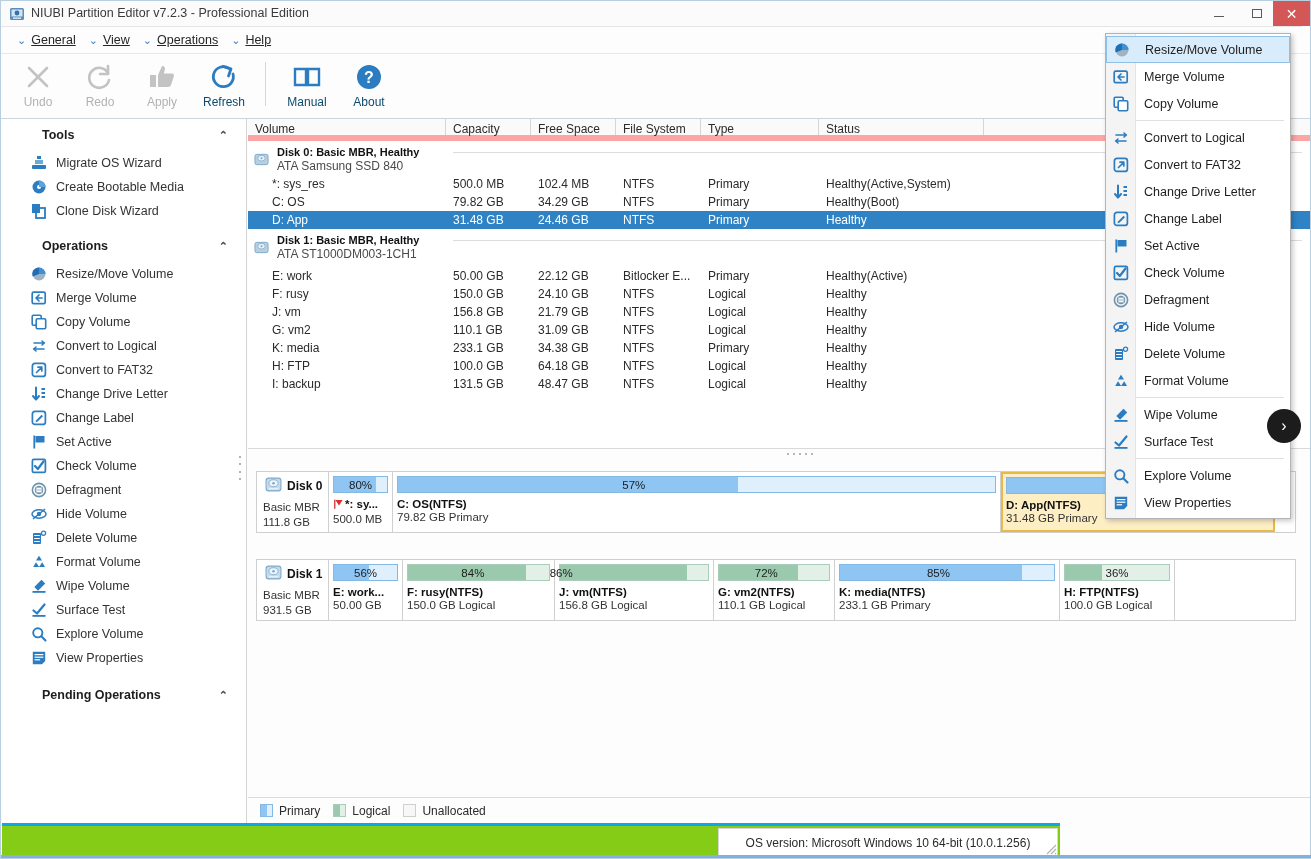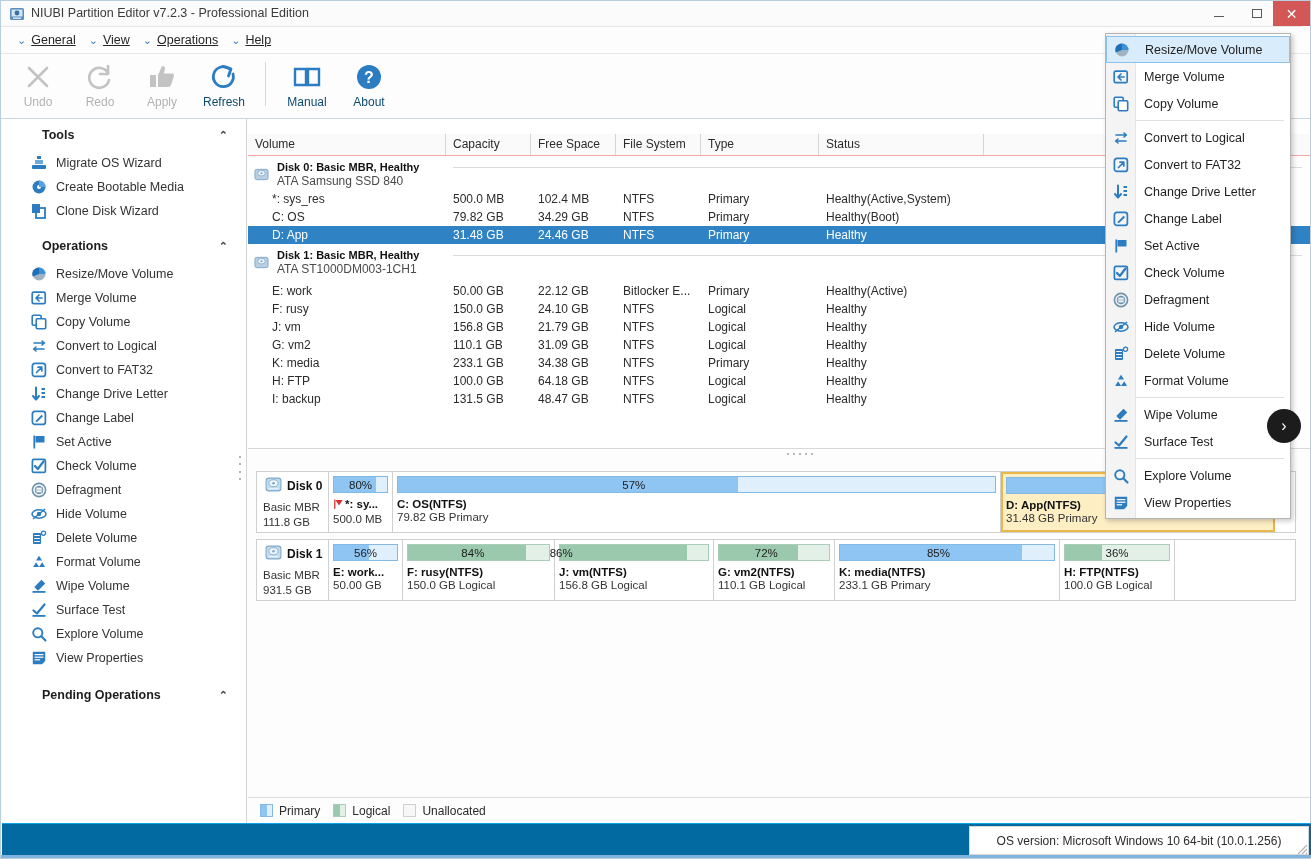--- a/index.html
+++ b/index.html
@@ -61,21 +61,21 @@
 
   
   .vsplit{ position:absolute; left:238px; top:455px; width:4px; height:24px;
     display:flex; flex-direction:column; justify-content:space-between; }
   .vsplit i{ display:block; width:2px; height:2px; background:#9a9a9a; border-radius:50%;}
 
   
   .vtable{ position:absolute; left:247px; top:118px; width:1062px; height:330px;
      background:#fff; border-bottom:1px solid #d9d9d9; overflow:hidden; }
   .vt-head{ display:flex; height:22px; background:#fafafa;
-     border-bottom:1px solid #fca5a5;margin-top:15px; }
+     border-bottom:6px solid #fca5a5; }
   .vt-head div{ border-right:1px solid #d6d6d6; padding:3px 0 0 7px;
      font-size:12px; color:#2b2b2b; }
   .vt-row{ display:flex; height:18px; align-items:center; font-size:12px; color:#2b2b2b;}
   .vt-row.sel{ background:#2f83c5; color:#fff; }
   .vt-row div{ padding-left:7px; overflow:hidden; white-space:nowrap; }
   .c-vol{ width:198px; } .c-cap{ width:85px; } .c-free{ width:85px; }
   .c-fs{ width:85px; } .c-type{ width:118px; } .c-status{ width:165px; }
   .disk-head{ height:34px; padding:2px 0 0 4px; display:flex; align-items:center;
      gap:7px; position:relative; }
   .disk-head .dh-txt b{ font-size:11px; color:#111; }
@@ -110,22 +110,22 @@
   .flagbox{ display:inline-block; vertical-align:-2px; margin-right:1px; }
 
   
   .legend{ position:absolute; left:247px; top:796px; width:1062px; height:26px;
      border-top:1px solid #dcdcdc; display:flex; align-items:center; padding-left:12px; gap:13px;}
   .lg{ display:flex; align-items:center; gap:6px; font-size:12px; color:#2b2b2b; }
   .swatch{ width:13px; height:13px; border:1px solid; display:flex; }
   .swatch i{ display:block; height:100%; }
 
   
-  .statusbar{ position:absolute; left:1px; bottom:1px; width:1309px; height:34px;
-     background:#0369a1; border-top:1px solid #0ea5e9; }
+  .statusbar{ position:absolute; left:1px; bottom:1px; width:1058px; height:34px;
+     background:#84cc16; border-top:3px solid #0ea5e9; }
   .sb-box{ position:absolute; right:2px; top:2px; width:340px; height:29px;
      border:1px solid #d8d8d8; background:#fff; display:flex; align-items:center;
      justify-content:center; font-size:12px; color:#2b2b2b; }
   .grip{ position:absolute; right:3px; bottom:2px; width:12px; height:12px; }
 
   
   .ctxmenu{ position:absolute; left:1104px; top:32px; width:186px;
      background:#fff; border:1px solid #b4b4b4; box-shadow:2px 2px 5px rgba(0,0,0,.22);
      padding:2px 0; z-index:40; }
   .ctxmenu .gutter{ position:absolute; left:0; top:0; bottom:0; width:30px;
@@ -650,21 +650,21 @@
       <div class="part selp" style="width:274px">
         <div class="bar primary">
           <i class="fill" style="width:69%"></i>
           <span></span>
         </div>
         <div class="pname">D: App(NTFS)</div>
         <div class="psize">31.48 GB Primary</div>
       </div>
     </div>
 
-    <div class="dm-row" style="top:76px; width:1040px;">
+    <div class="dm-row" style="top:96px; width:1040px;">
       <div class="dm-label">
         <div class="ttl">
           <span>
             <svg width="17" height="17" viewBox="0 0 16 16">
                 <rect x="1" y="2" width="14" height="12" rx="2.5" fill="#c5dced" stroke="#7ea8c9"></rect>
                 <ellipse cx="8" cy="6.8" rx="4.3" ry="3.3" fill="#eef6fb" stroke="#7ea8c9" stroke-width="0.8"></ellipse>
                 <circle cx="8" cy="6.8" r="1.2" fill="#7ea8c9"></circle>
                 <rect x="3.5" y="11.5" width="9" height="1" fill="#eef6fb"></rect>
               </svg>
           </span>

